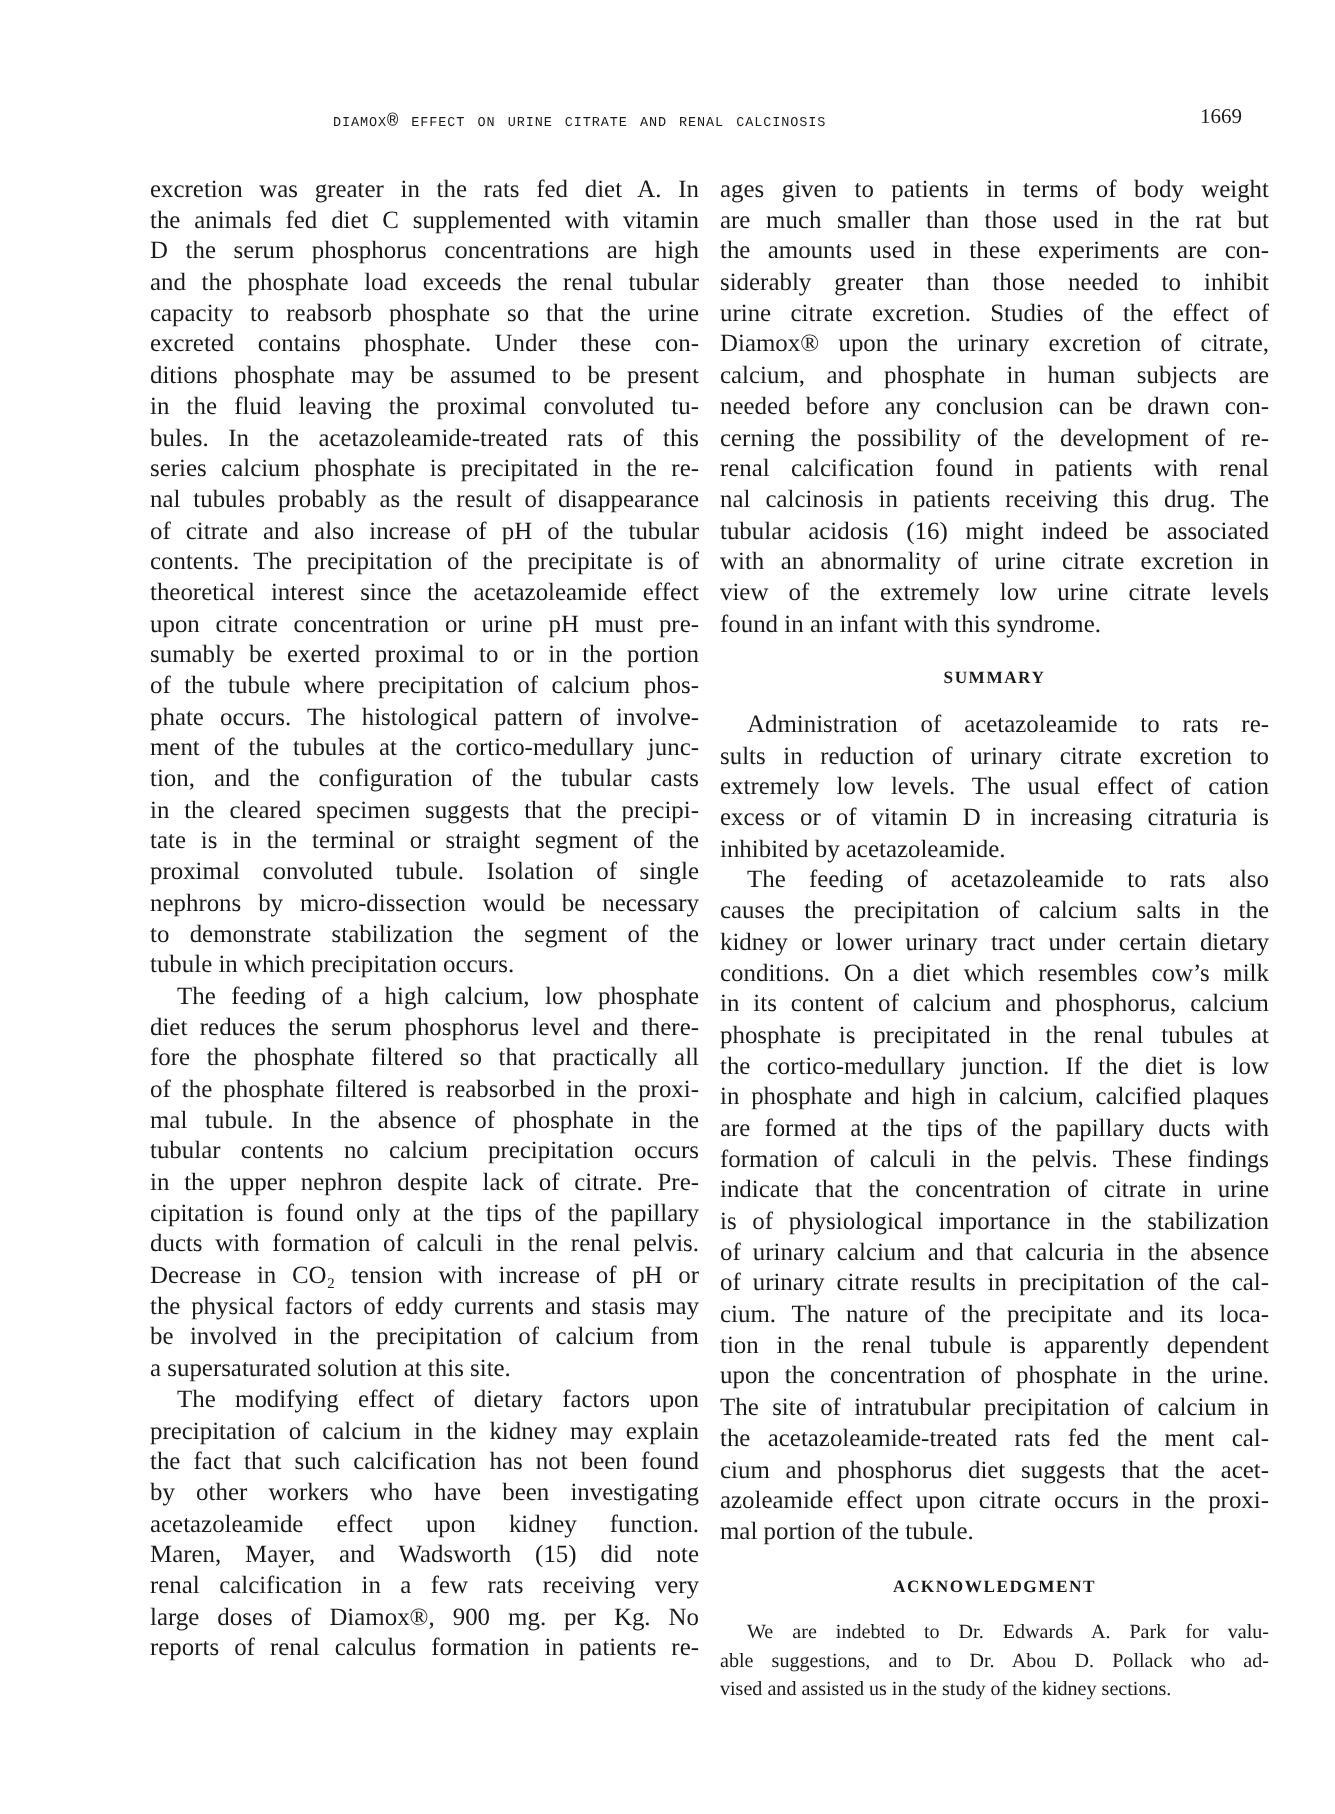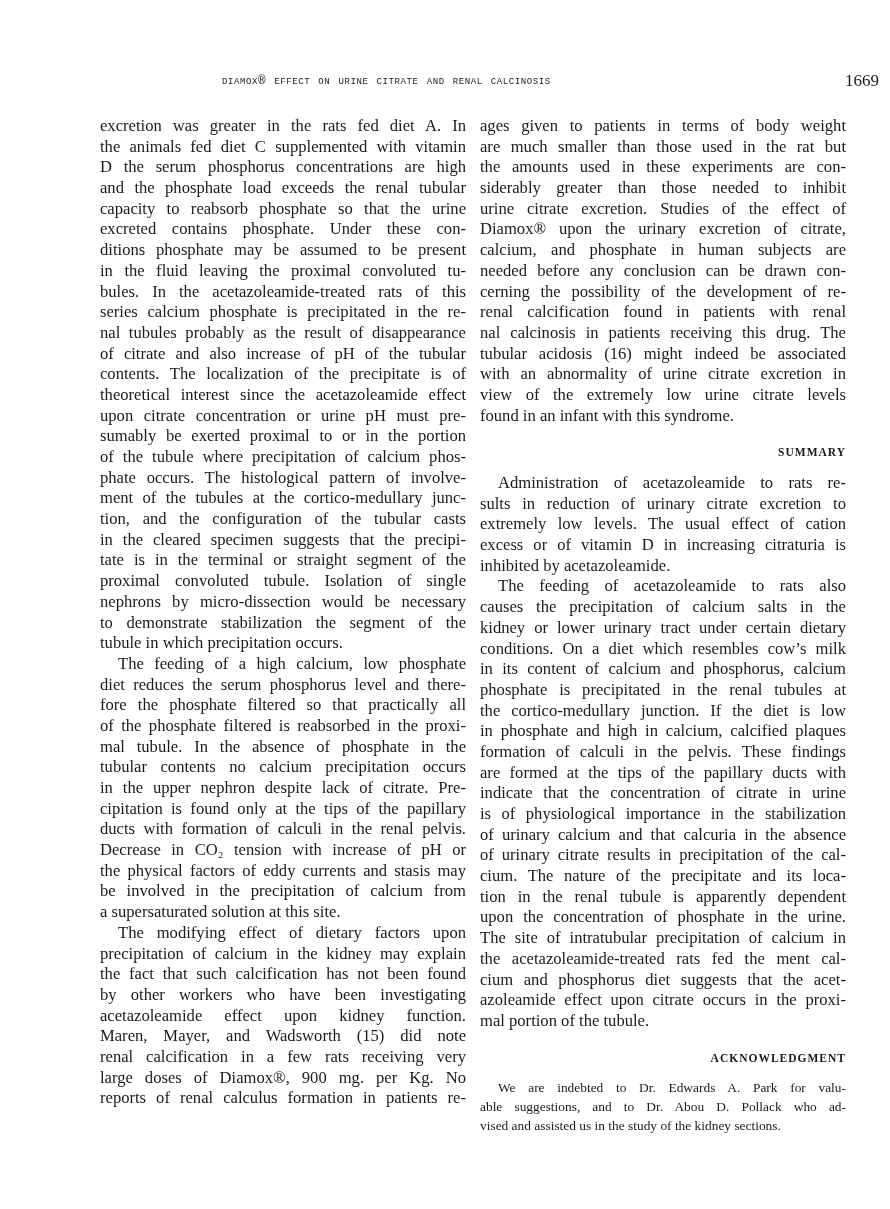--- a/index.html
+++ b/index.html
@@ -1,28 +1,28 @@
 <!DOCTYPE html>
 <html><head>
 <meta charset="utf-8">
 <style>
   html, body { margin: 0; padding: 0; background: #ffffff; }
   body { width: 890px; height: 1209px; position: relative; overflow: hidden;
          font-family: "Liberation Serif", "DejaVu Serif", serif; color: #1a1a1a; }
   .header { position: absolute; top: 74px; left: 222px; font-size: 12.5px; letter-spacing: 0.6px;
             font-variant: small-caps; text-transform: lowercase; font-family: Liberation Mono, monospace; }
-  .page-no { position: absolute; top: 71px; left: 800px; font-size: 17px; margin-left: 45px; }
+  .page-no { position: absolute; top: 71px; left: 800px; font-size: 14px; }
   .col { position: absolute; top: 116px; width: 366px; font-size: 16.6px; margin-left: 22px; }
   .col.left { left: 78px; }
   .col.right { left: 458px; }
   .line { height: 20.7px; line-height: 20.7px; white-space: nowrap; text-align: justify;
           text-align-last: justify; }
   .line.last { text-align-last: left; }
   .line.indent { padding-left: 18px; }
-  .heading { text-align: right; font-size: 11.5px; letter-spacing: 1px; font-weight: bold;
+  .heading { text-align: center; font-size: 11.5px; letter-spacing: 1px; font-weight: bold;
              height: 20.7px; line-height: 20.7px; }
   .gap { height: 16px; }
   .gap-sm { height: 10px; }
   .ack .line { font-size: 13.4px; height: 19px; line-height: 19px; }
 </style>
 </head>
 <body>
 
 <div class="header">DIAMOX® EFFECT ON URINE CITRATE AND RENAL CALCINOSIS</div>
 <div class="page-no">1669</div>
@@ -34,21 +34,21 @@
       <div class="line">D the serum phosphorus concentrations are high</div>
       <div class="line">and the phosphate load exceeds the renal tubular</div>
       <div class="line">capacity to reabsorb phosphate so that the urine</div>
       <div class="line">excreted contains phosphate.  Under these con-</div>
       <div class="line">ditions phosphate may be assumed to be present</div>
       <div class="line">in the fluid leaving the proximal convoluted tu-</div>
       <div class="line">bules.  In the acetazoleamide-treated rats of this</div>
       <div class="line">series calcium phosphate is precipitated in the re-</div>
       <div class="line">nal tubules probably as the result of disappearance</div>
       <div class="line">of citrate and also increase of pH of the tubular</div>
-      <div class="line">contents.  The localization of the precipitate is of</div>
+      <div class="line">contents.  The precipitation of the precipitate is of</div>
       <div class="line">theoretical interest since the acetazoleamide effect</div>
       <div class="line">upon citrate concentration or urine pH must pre-</div>
       <div class="line">sumably be exerted proximal to or in the portion</div>
       <div class="line">of the tubule where precipitation of calcium phos-</div>
       <div class="line">phate occurs.  The histological pattern of involve-</div>
       <div class="line">ment of the tubules at the cortico-medullary junc-</div>
       <div class="line">tion, and the configuration of the tubular casts</div>
       <div class="line">in the cleared specimen suggests that the precipi-</div>
       <div class="line">tate is in the terminal or straight segment of the</div>
       <div class="line">proximal convoluted tubule.  Isolation of single</div>
@@ -113,22 +113,22 @@
     </div>
     <div>
       <div class="line indent">The feeding of acetazoleamide to rats also</div>
       <div class="line">causes the precipitation of calcium salts in the</div>
       <div class="line">kidney or lower urinary tract under certain dietary</div>
       <div class="line">conditions.  On a diet which resembles cow’s milk</div>
       <div class="line">in its content of calcium and phosphorus, calcium</div>
       <div class="line">phosphate is precipitated in the renal tubules at</div>
       <div class="line">the cortico-medullary junction.  If the diet is low</div>
       <div class="line">in phosphate and high in calcium, calcified plaques</div>
+      <div class="line">are formed at the tips of the papillary ducts with</div>
       <div class="line">formation of calculi in the pelvis.  These findings</div>
-      <div class="line">are formed at the tips of the papillary ducts with</div>
       <div class="line">indicate that the concentration of citrate in urine</div>
       <div class="line">is of physiological importance in the stabilization</div>
       <div class="line">of urinary calcium and that calcuria in the absence</div>
       <div class="line">of urinary citrate results in precipitation of the cal-</div>
       <div class="line">cium.  The nature of the precipitate and its loca-</div>
       <div class="line">tion in the renal tubule is apparently dependent</div>
       <div class="line">upon the concentration of phosphate in the urine.</div>
       <div class="line">The site of intratubular precipitation of calcium in</div>
       <div class="line">the acetazoleamide-treated rats fed the ment cal-</div>
       <div class="line">cium and phosphorus diet suggests that the acet-</div>

